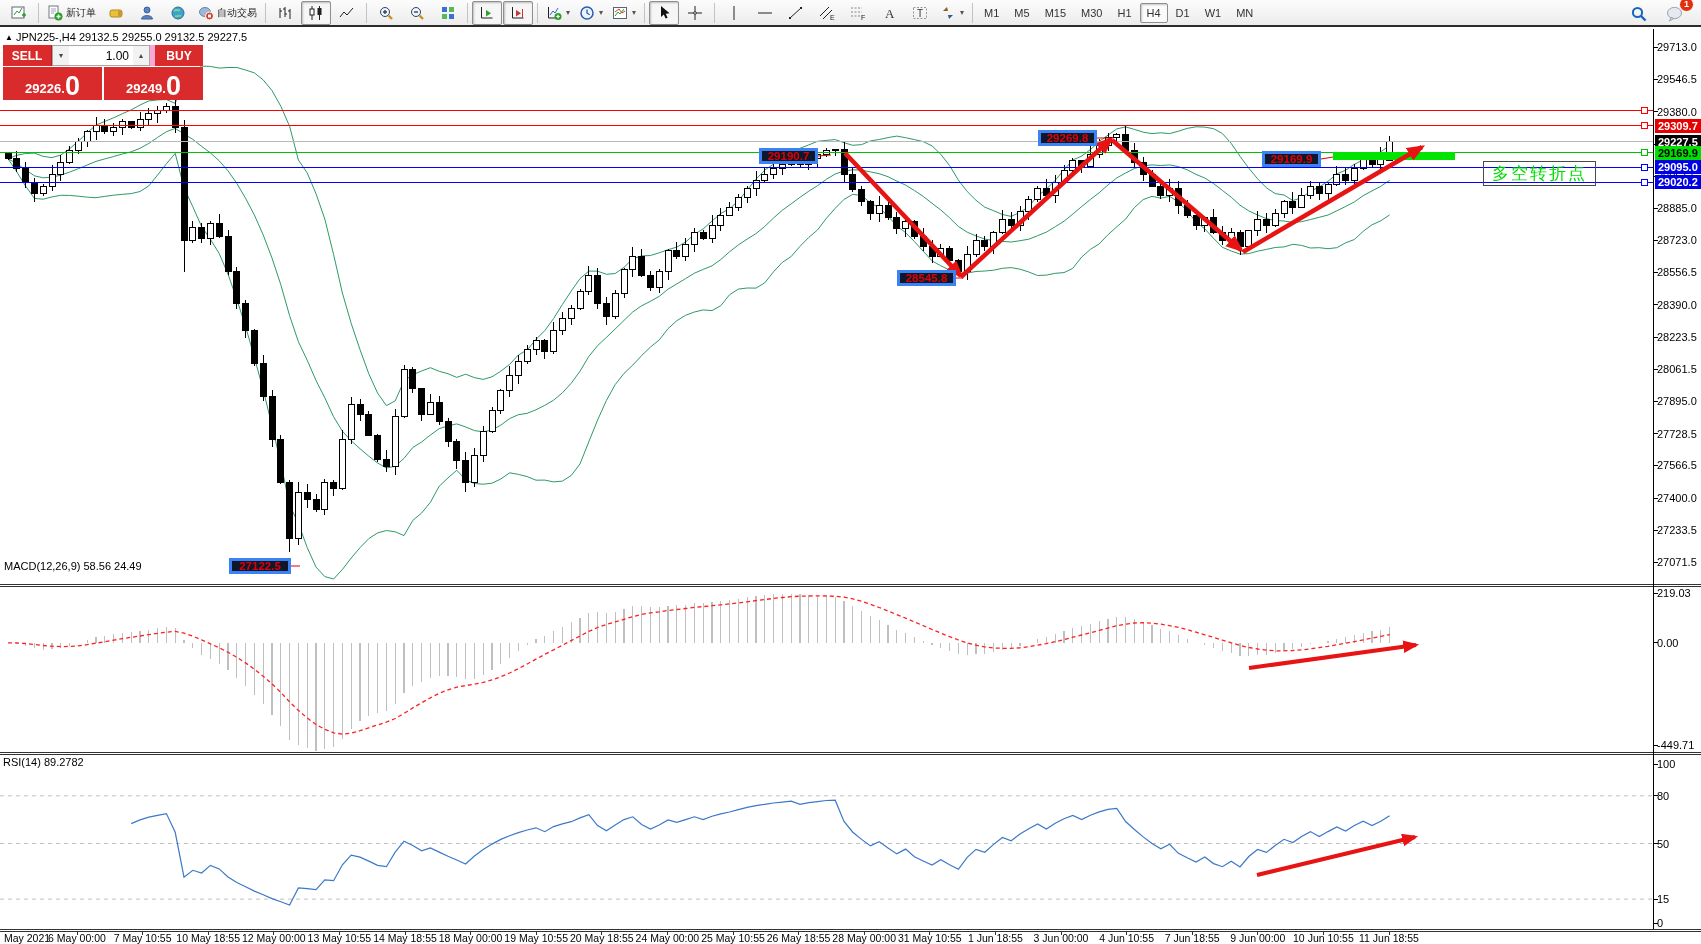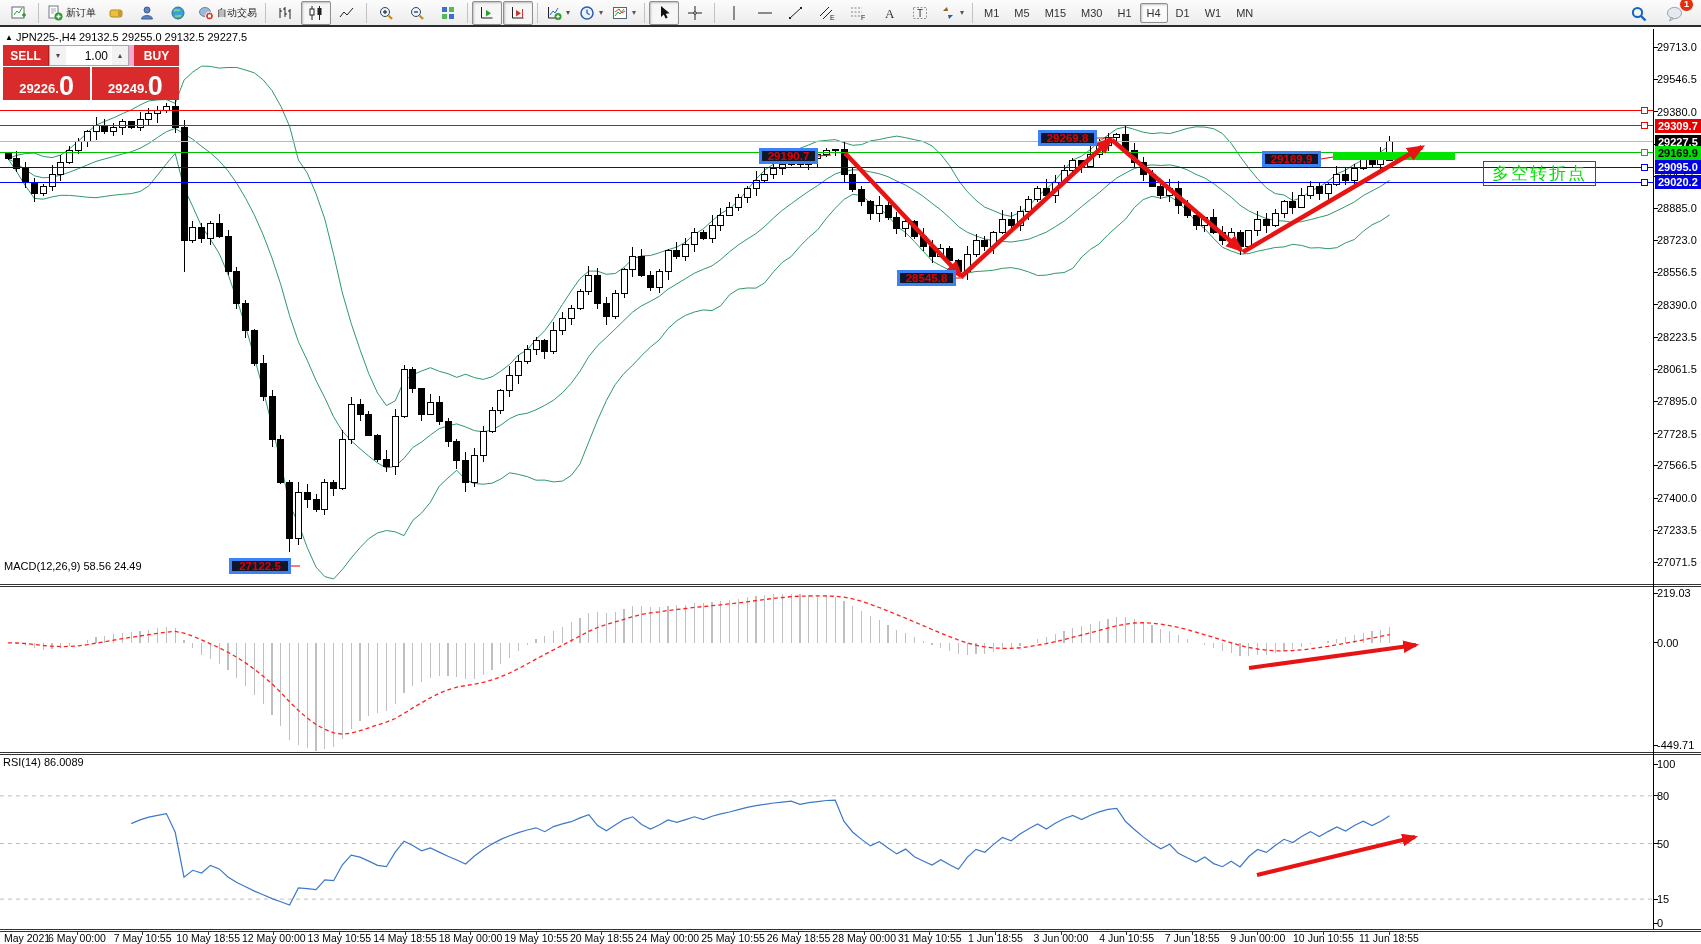--- a/index.html
+++ b/index.html
@@ -31,21 +31,21 @@
     display:flex;align-items:center;padding-left:3px;box-sizing:border-box;transform:translateY(-50%);}
   .tlab{position:absolute;top:932px;transform:translateX(-50%);font-size:10.5px;color:#000;white-space:nowrap;}
   .anno{position:absolute;border:3px solid #3b82f6;color:#e00000;background:#0f172a;font-size:11.5px;font-weight:bold;
     display:flex;align-items:center;justify-content:center;box-sizing:border-box;}
   #symhdr{position:absolute;left:5px;top:31px;font-size:11px;color:#000;}
   #symhdr .tri{font-size:8px;vertical-align:1px;}
   .panelab{position:absolute;font-size:11px;color:#000;}
   #notebox{position:absolute;border:1px solid #4a4a4a;color:#00dd00;font-size:17px;letter-spacing:2px;
     display:flex;align-items:center;justify-content:center;box-sizing:border-box;background:transparent;}
   
-  #oneclick{position:absolute;left:3px;top:45px;width:176px;}
+  #oneclick{position:absolute;left:3px;top:45px;width:200px;}
   #oc-top{display:flex;height:21px;}
   .ocbtn{background:#d92b2b;color:#fff;font-size:12px;font-weight:bold;display:flex;align-items:center;justify-content:center;}
   #sellbtn{width:48px;border-right:1px solid #b02020;}
   #buybtn{width:48px;border-left:5px solid #f9a8d4;}
   #volbox{flex:1;display:flex;border:1px solid #a8a8a8;box-sizing:border-box;background:#fff;}
   .spin{width:16px;background:#f2f2f2;color:#445;font-size:8px;display:flex;align-items:center;justify-content:center;border:0;}
   #volval{flex:1;border:0;outline:none;font-size:12px;text-align:right;padding-right:4px;width:40px;font-family:"Liberation Sans",sans-serif;}
   #oc-bottom{display:flex;height:33px;margin-top:1px;}
   .ocprice{background:#d92b2b;color:#fff;width:99px;display:flex;align-items:flex-end;justify-content:center;padding-bottom:1px;}
   .ocprice .sm{font-size:13px;font-weight:bold;line-height:20px;}
@@ -506,21 +506,21 @@
           </div>
         <div class="gap"></div>
         <div class="ocprice" id="buyprice">
             <span class="sm">29249</span>
             <span class="sm">.</span>
             <span class="big">0</span>
           </div>
       </div>
     </div>
     <div class="panelab" style="left:4px;top:560px;">MACD(12,26,9) 58.56 24.49</div>
-    <div class="panelab" style="left:3px;top:756px;">RSI(14) 86.0089</div>
+    <div class="panelab" style="left:3px;top:756px;">RSI(14) 89.2782</div>
     <div id="notebox" style="left: 1483px; top: 161px; width: 113px; height: 25px;">多空转折点</div>
   <div class="axlab" style="top: 47px;">29713.0</div>
       <div class="axlab" style="top: 79.4617px;">29546.5</div>
       <div class="axlab" style="top: 111.923px;">29380.0</div>
       <div class="axlab" style="top: 144.385px;">29213.5</div>
       <div class="axlab" style="top: 175.969px;">29051.5</div>
       <div class="axlab" style="top: 208.431px;">28885.0</div>
       <div class="axlab" style="top: 240.015px;">28723.0</div>
       <div class="axlab" style="top: 272.477px;">28556.5</div>
       <div class="axlab" style="top: 304.939px;">28390.0</div>

